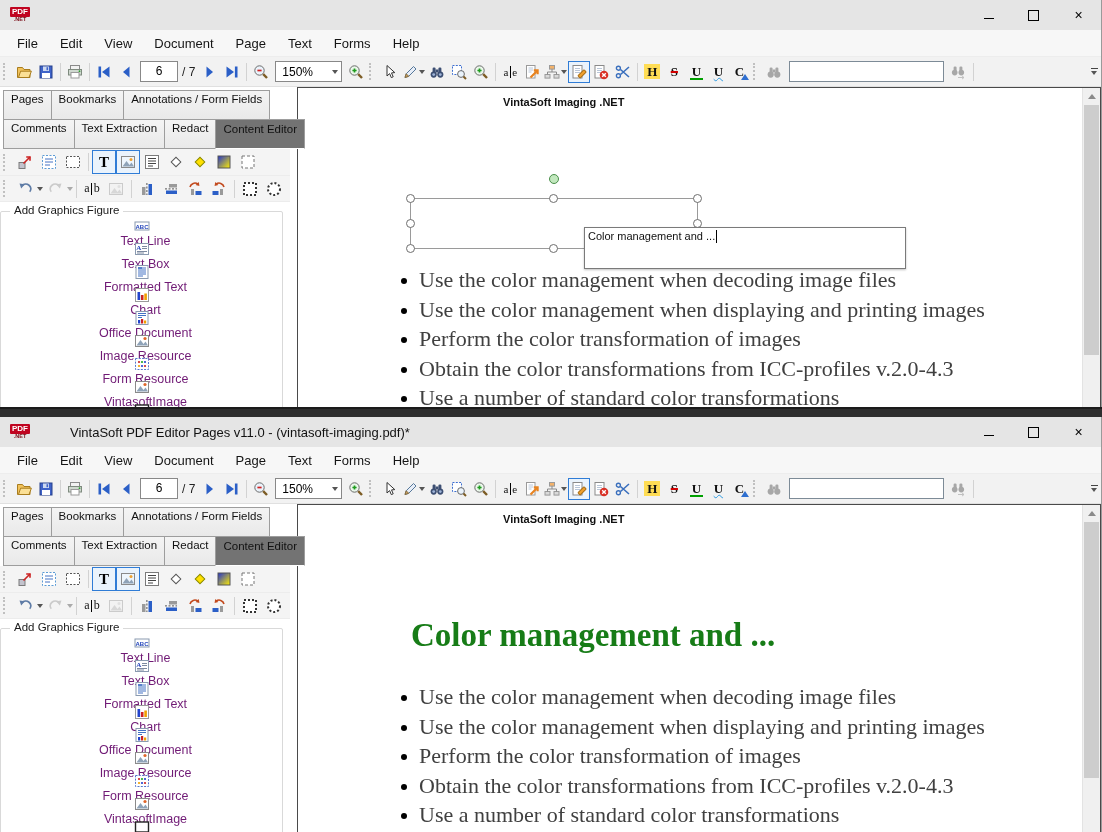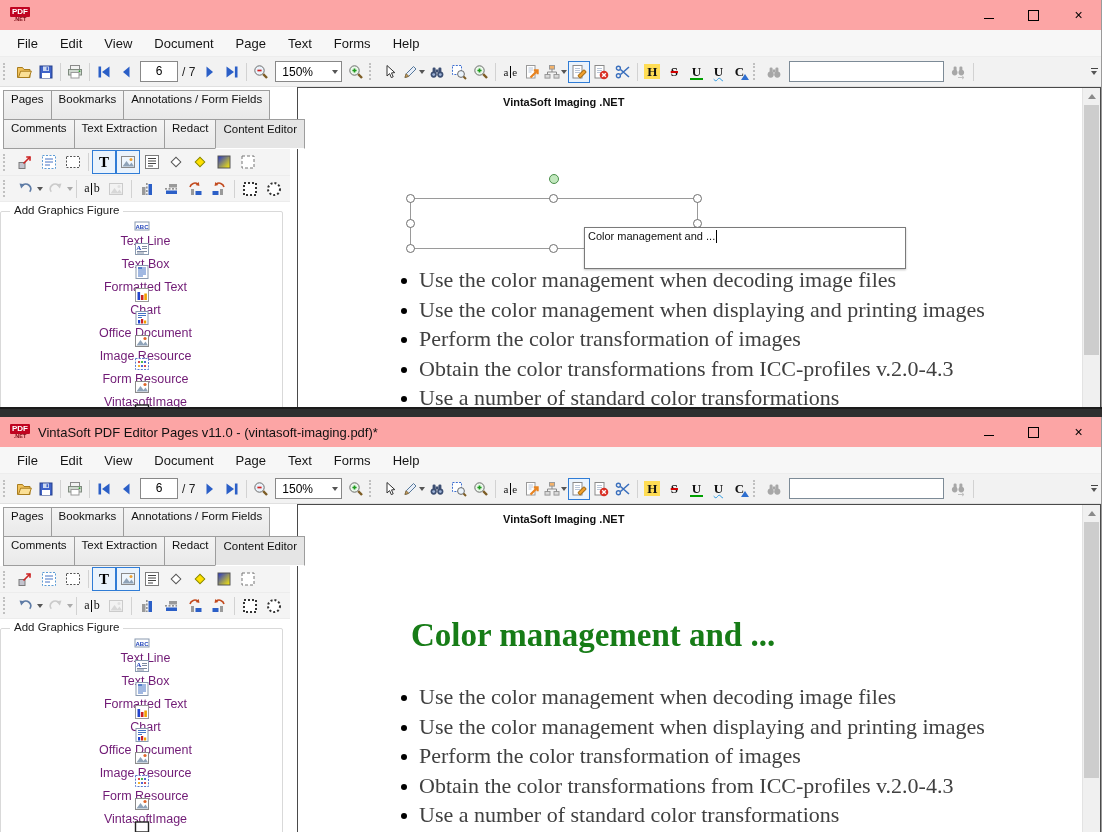--- a/index.html
+++ b/index.html
@@ -3,21 +3,21 @@
 <meta charset="utf-8">
 <style>
   html,body{margin:0;padding:0;}
   body{width:1102px;height:832px;background:#2e2e2e;font-family:"Liberation Sans",sans-serif;overflow:hidden;}
   .window{position:relative;width:1102px;background:#ffffff;overflow:hidden;border-right:1px solid #9a9a9a;box-sizing:border-box;}
   #win0{height:407px;}
   #win1{height:415px;}
   .win-gap{height:10px;background:#2e2e2e;border-top:2px solid #1b1b1b;box-sizing:border-box;}
 
   
-  .titlebar{height:30px;display:flex;align-items:center;padding-left:8px;background:#fca5a5;font-size:13px;color:#111;}
+  .titlebar{height:30px;display:flex;align-items:center;padding-left:8px;background:#e5e5e5;font-size:13px;color:#111;gap:32px;}
   .appicon{width:24px;height:22px;display:flex;flex-direction:column;align-items:center;justify-content:center;margin-right:6px;line-height:1;}
   .appicon b{background:#c00420;color:#fff;font-size:8px;font-weight:bold;padding:1px 2px;border-radius:1px;}
   .appicon i{font-style:normal;font-size:5.5px;color:#7a0a14;font-weight:bold;}
   .wbtns{margin-left:auto;display:flex;height:30px;}
   .wbtn{width:45px;height:30px;display:flex;align-items:center;justify-content:center;cursor:default;}
   .g-min{width:10px;border-top:1px solid #000;display:inline-block;margin-top:6px;}
   .g-max{width:9px;height:9px;border:1px solid #000;display:inline-block;}
   .g-close{font-size:14px;color:#000;line-height:1;}
 
   
@@ -53,21 +53,21 @@
   .main{display:flex;background:#fff;overflow:hidden;}
   #win0 .main{height:322px;}
   #win1 .main{height:330px;}
 
   
   .side-panel{width:290px;flex:none;padding-top:3px;box-sizing:border-box;background:#fff;}
   .tabrow{display:flex;padding-left:3px;}
   .tab{border:1px solid #9d9d9d;background:linear-gradient(#f4f4f4,#e9e9e9);font-size:11.5px;color:#111;padding:2px 7px 13px 7px;margin-right:-1px;white-space:nowrap;}
   .tabrow1 .tab{height:13px;}
   .tabrow2{margin-top:-1px;}
-  .tab.active{background:#e5e5e5;border-bottom:1px solid #fff;padding-top:3px;position:relative;z-index:2;}
+  .tab.active{background:#737373;border-bottom:1px solid #fff;padding-top:3px;position:relative;z-index:2;}
   .ptoolbar{display:flex;align-items:center;height:26px;background:#f4f4f4;border-bottom:1px solid #ececec;padding-left:1px;}
   .ptoolbar .tbtn{min-width:24px;height:24px;}
   .ptoolbar2{height:25px;}
   .gbox{border:1px solid #d9d9d9;border-radius:2px;margin:9px 7px 0 0;padding:6px 0 4px 4px;position:relative;}
   .gbox-legend{position:absolute;top:-8px;left:9px;background:#fff;padding:0 4px;font-size:11.5px;color:#1a1a1a;}
   .fig-item{display:flex;align-items:center;height:23px;padding-left:4px;font-size:12.5px;color:#701a75;flex-direction:column;}
   .fig-item svg{margin-right:7px;flex:none;}
 
   
   .doc-wrap{position:relative;flex:1;margin-left:7px;border:1px solid #4a4a4a;background:#fff;overflow:hidden;box-sizing:border-box;}

